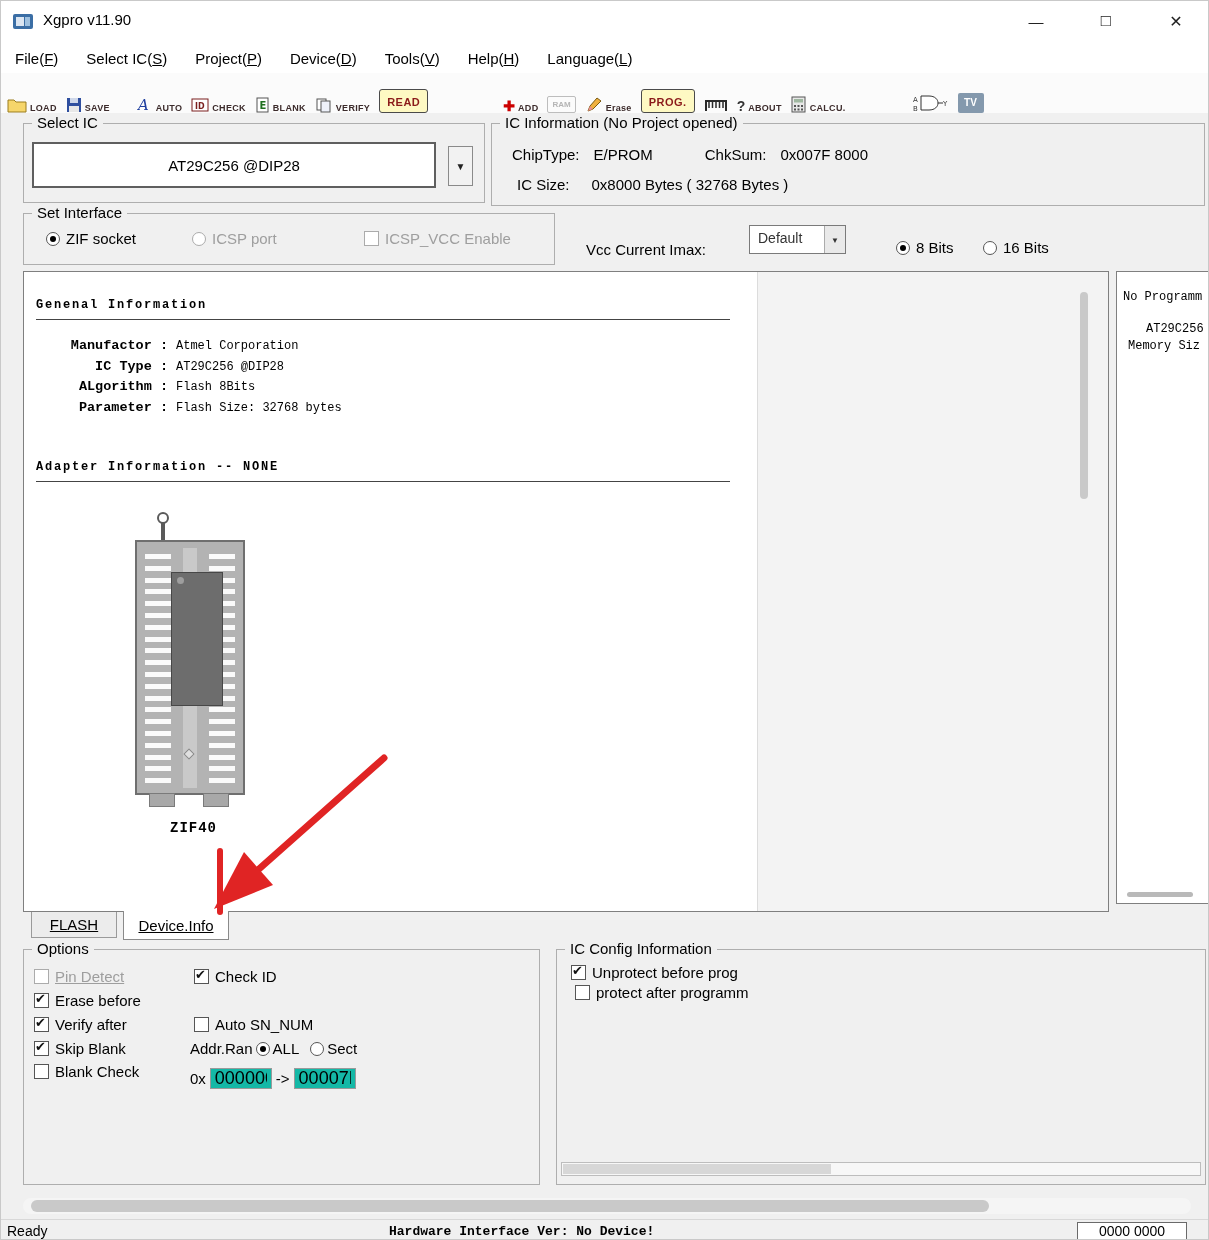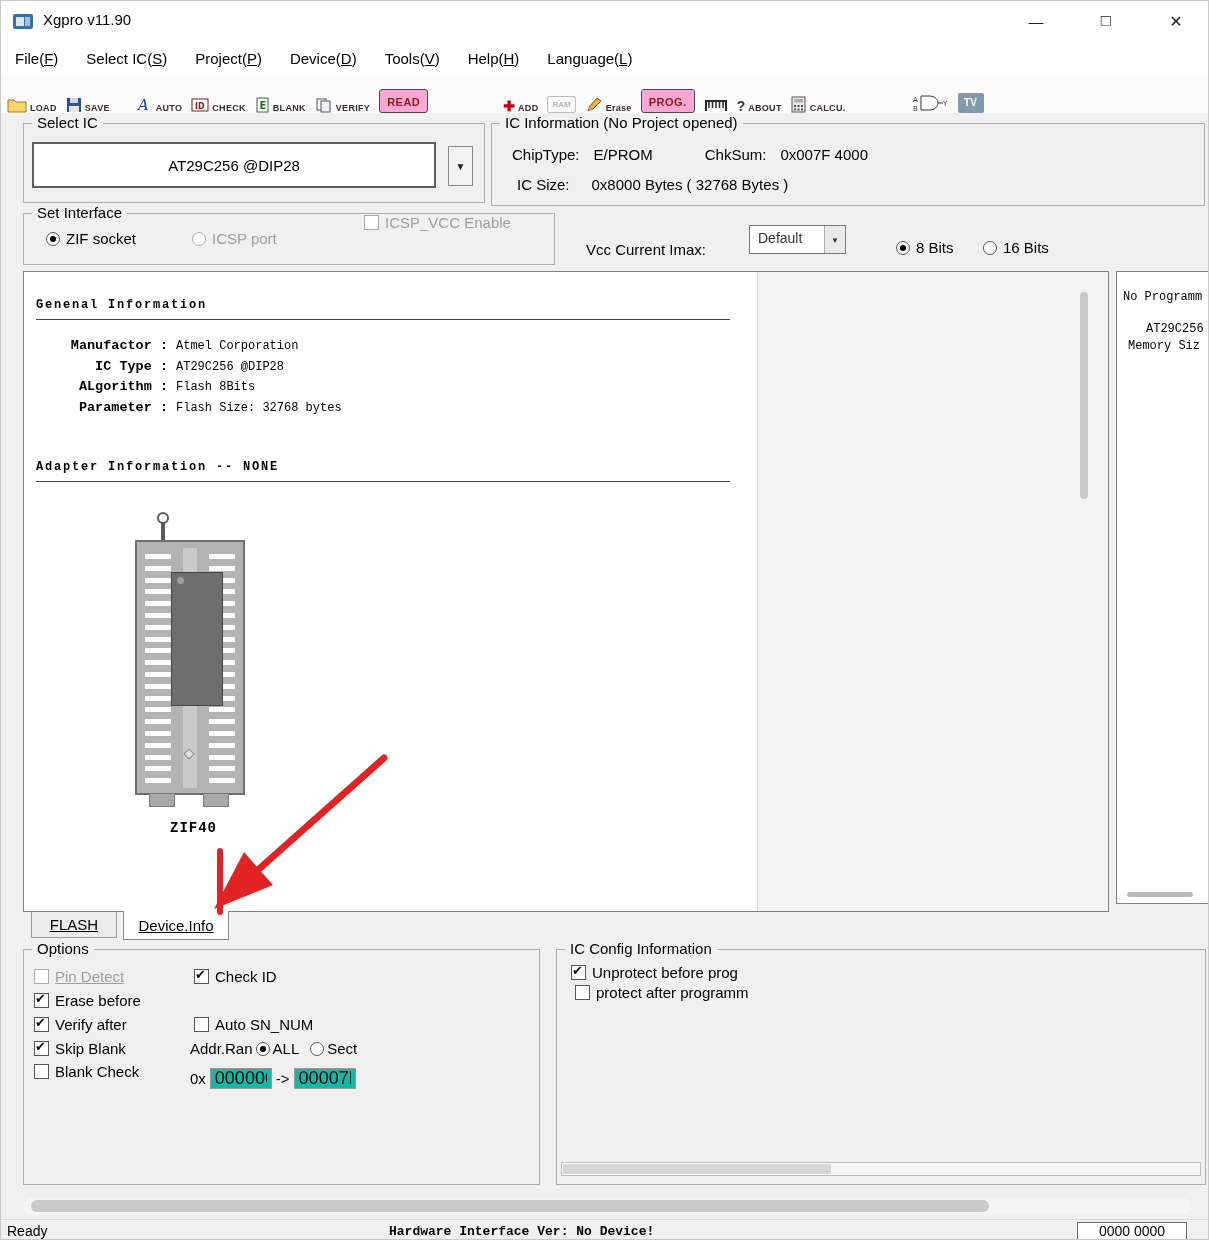--- a/index.html
+++ b/index.html
@@ -19,21 +19,21 @@
   .menubar { position:absolute; left:0; top:40px; width:100%; height:34px; background:#ffffff;
              display:flex; align-items:center; padding-left:0; }
   .menu-item { padding:0 14px; font-size:15px; white-space:nowrap;text-align:center; }
   .menu-item .mn { text-decoration:underline; }
 
   
   .toolbar { position:absolute; left:0; top:72px; width:100%; height:40px; background:#fbfbfb;
              display:flex; align-items:flex-end; padding-left:6px; box-sizing:border-box; }
   .tb-item { display:flex; align-items:flex-end; gap:3px; margin-right:9px; cursor:default; }
   .tb-caption { font-size:9px; font-weight:bold; color:#3c2b2b; letter-spacing:0.3px; }
-  .tb-btn { border:1px solid #4a4a4a; border-radius:3px; background:#f9a8d4; padding:2px 7px;
+  .tb-btn { border:1px solid #4a4a4a; border-radius:3px; background:#fef9c3; padding:2px 7px;
             margin-right:9px; }
   .tb-btn span { color:#8b1a1a; font-weight:bold; font-size:11px; letter-spacing:0.5px; }
   .sp-a { width:18px; } .sp-b { width:66px; } .sp-c { width:58px; }
   .tv-ic { display:inline-block; width:26px; height:20px; background:#8499ad; border-radius:2px;
            color:#fff; font-size:10px; font-weight:bold; text-align:center; line-height:20px; }
   .ram-ic { border:1px solid #bdbdbd; color:#b5b5b5; font-size:8px; font-weight:bold;
             padding:3px 4px; border-radius:2px; }
 
   
   .groupbox { position:absolute; border:1px solid #aeaeae; }
@@ -294,38 +294,38 @@
 
   <div class="groupbox" id="grp-select-ic">
     <span class="legend">Select IC</span>
     <div class="ic-combo">AT29C256 @DIP28</div>
     <div class="ic-combo-btn"></div>
   </div>
 
   <div class="groupbox" id="grp-ic-info">
     <span class="legend">IC Information (No Project opened)</span>
     <div class="ic-info-row r1">
-      <span>ChipType:</span><span class="v">E/PROM</span><span class="g">ChkSum:</span><span class="v">0x007F 4000</span>
+      <span>ChipType:</span><span class="v">E/PROM</span><span class="g">ChkSum:</span><span class="v">0x007F 8000</span>
     </div>
     <div class="ic-info-row r2">
       <span>IC Size:</span><span class="v" style="margin-left:22px;">0x8000 Bytes ( 32768 Bytes )</span>
     </div>
   </div>
 
   <div class="groupbox" id="grp-interface">
     <span class="legend">Set Interface</span>
     <div class="ctl-row" style="left:22px; top:16px;">
       <span class="radio sel"></span>
       <span>ZIF socket</span>
     </div>
     <div class="ctl-row dis" style="left:168px; top:16px;">
       <span class="radio disabled"></span>
       <span>ICSP port</span>
     </div>
-    <div class="ctl-row dis" style="left:340px; top:0;">
+    <div class="ctl-row dis" style="left:340px; top:16px;">
       <span class="checkbox disabled"></span>
       <span>ICSP_VCC Enable</span>
     </div>
   </div>
 
   <span class="vcc-label">Vcc Current Imax:</span>
   <div class="vcc-select">
     <span class="val">Default</span>
     <span class="dd"></span>
   </div>

